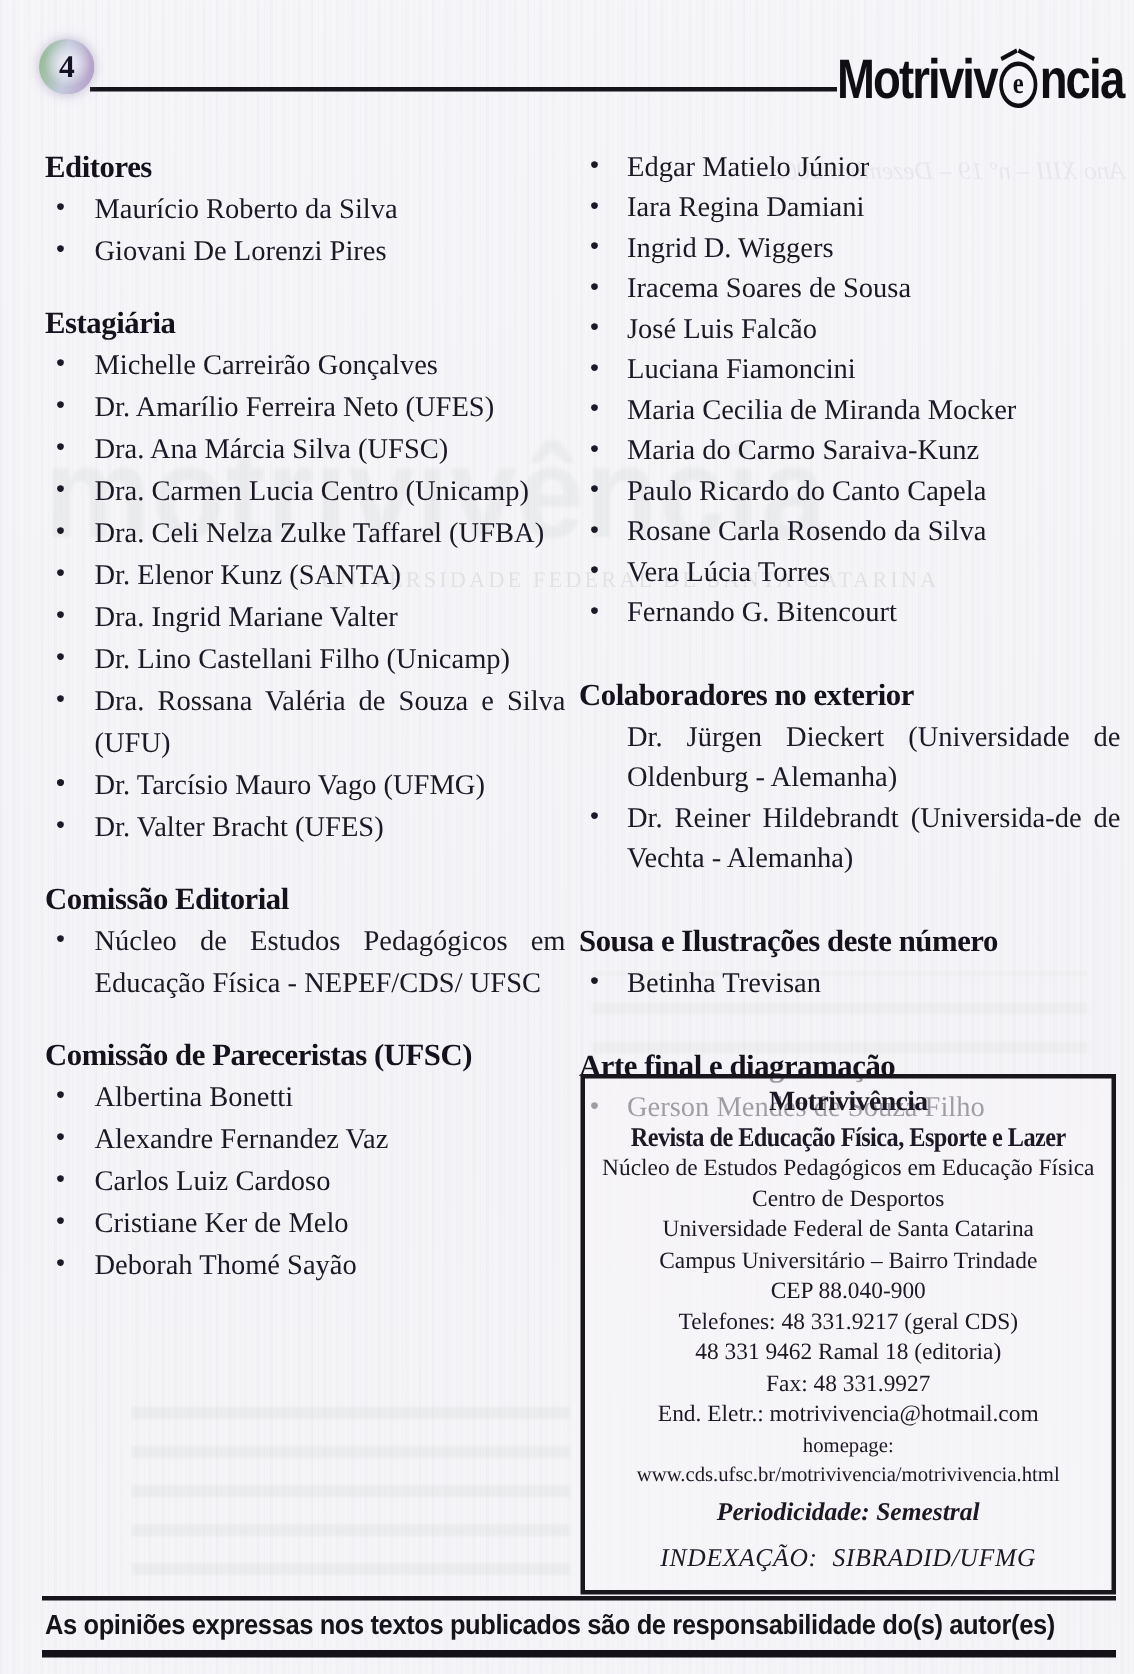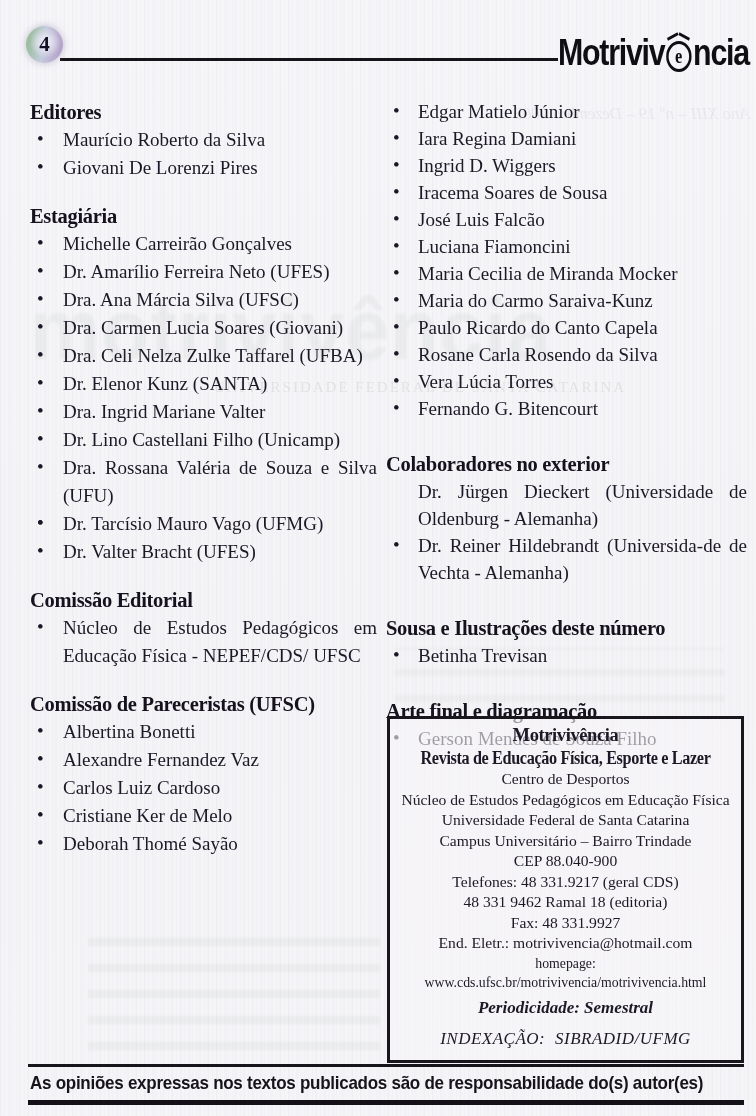--- a/index.html
+++ b/index.html
@@ -161,21 +161,21 @@
       <div class="item">
         <span class="bullet">•</span>
         <span>Dr. Amarílio Ferreira Neto (UFES)</span>
       </div>
       <div class="item">
         <span class="bullet">•</span>
         <span>Dra. Ana Márcia Silva (UFSC)</span>
       </div>
       <div class="item">
         <span class="bullet">•</span>
-        <span>Dra. Carmen Lucia Soares (Giovani)</span>
+        <span>Dra. Carmen Lucia Centro (Unicamp)</span>
       </div>
       <div class="item">
         <span class="bullet">•</span>
         <span>Dra. Celi Nelza Zulke Taffarel (UFBA)</span>
       </div>
       <div class="item">
         <span class="bullet">•</span>
         <span>Dr. Elenor Kunz (SANTA)</span>
       </div>
       <div class="item">
@@ -313,22 +313,22 @@
       <div class="item">
         <span class="bullet">•</span>
         <span>Gerson Mendes de Souza Filho</span>
       </div>
     </section>
   </div>
 
   <div class="infobox">
     <div class="box-title">Motrivivência</div>
     <div class="box-subtitle">Revista de Educação Física, Esporte e Lazer</div>
+    <div class="box-line">Núcleo de Estudos Pedagógicos em Educação Física</div>
     <div class="box-line">Centro de Desportos</div>
-    <div class="box-line">Núcleo de Estudos Pedagógicos em Educação Física</div>
     <div class="box-line">Universidade Federal de Santa Catarina</div>
     <div class="box-line">Campus Universitário – Bairro Trindade</div>
     <div class="box-line">CEP 88.040-900</div>
     <div class="box-line">Telefones: 48 331.9217 (geral CDS)</div>
     <div class="box-line">48 331 9462 Ramal 18 (editoria)</div>
     <div class="box-line">Fax: 48 331.9927</div>
     <div class="box-line">End. Eletr.: motrivivencia@hotmail.com</div>
     <div class="box-homepage">homepage: www.cds.ufsc.br/motrivivencia/motrivivencia.html</div>
     <div class="box-period">Periodicidade: Semestral</div>
     <div class="box-index">INDEXAÇÃO: SIBRADID/UFMG</div>

